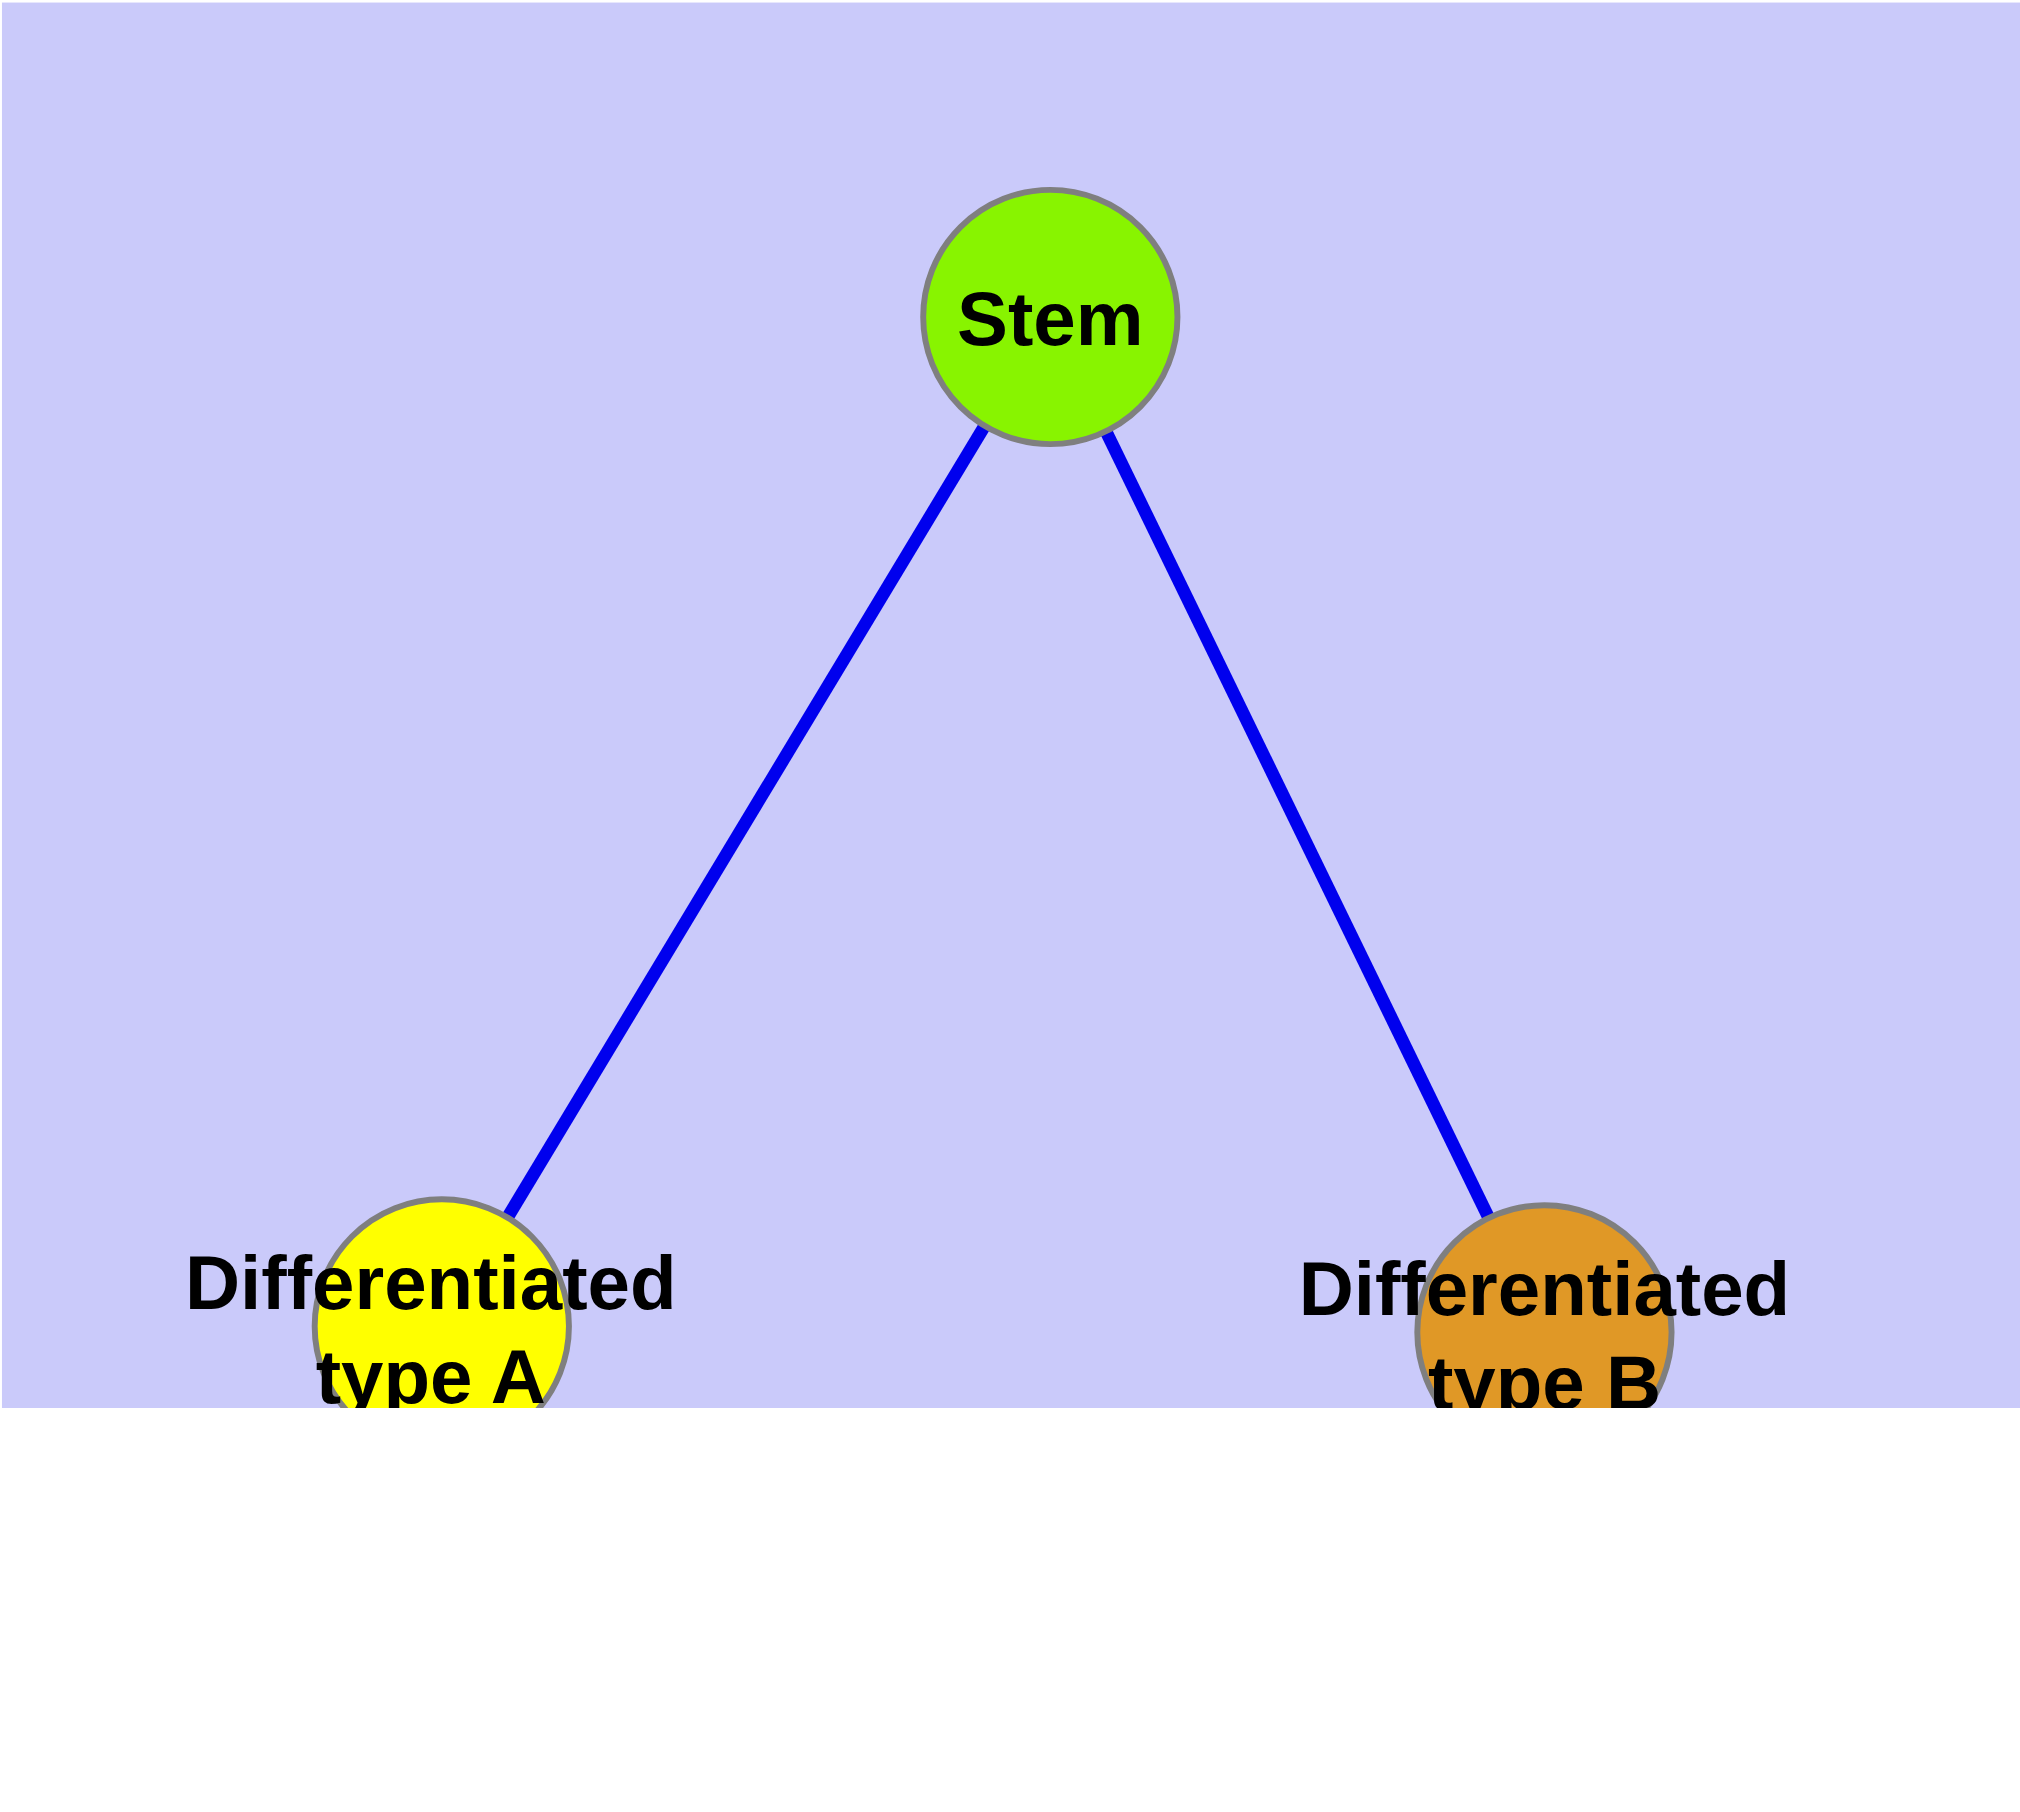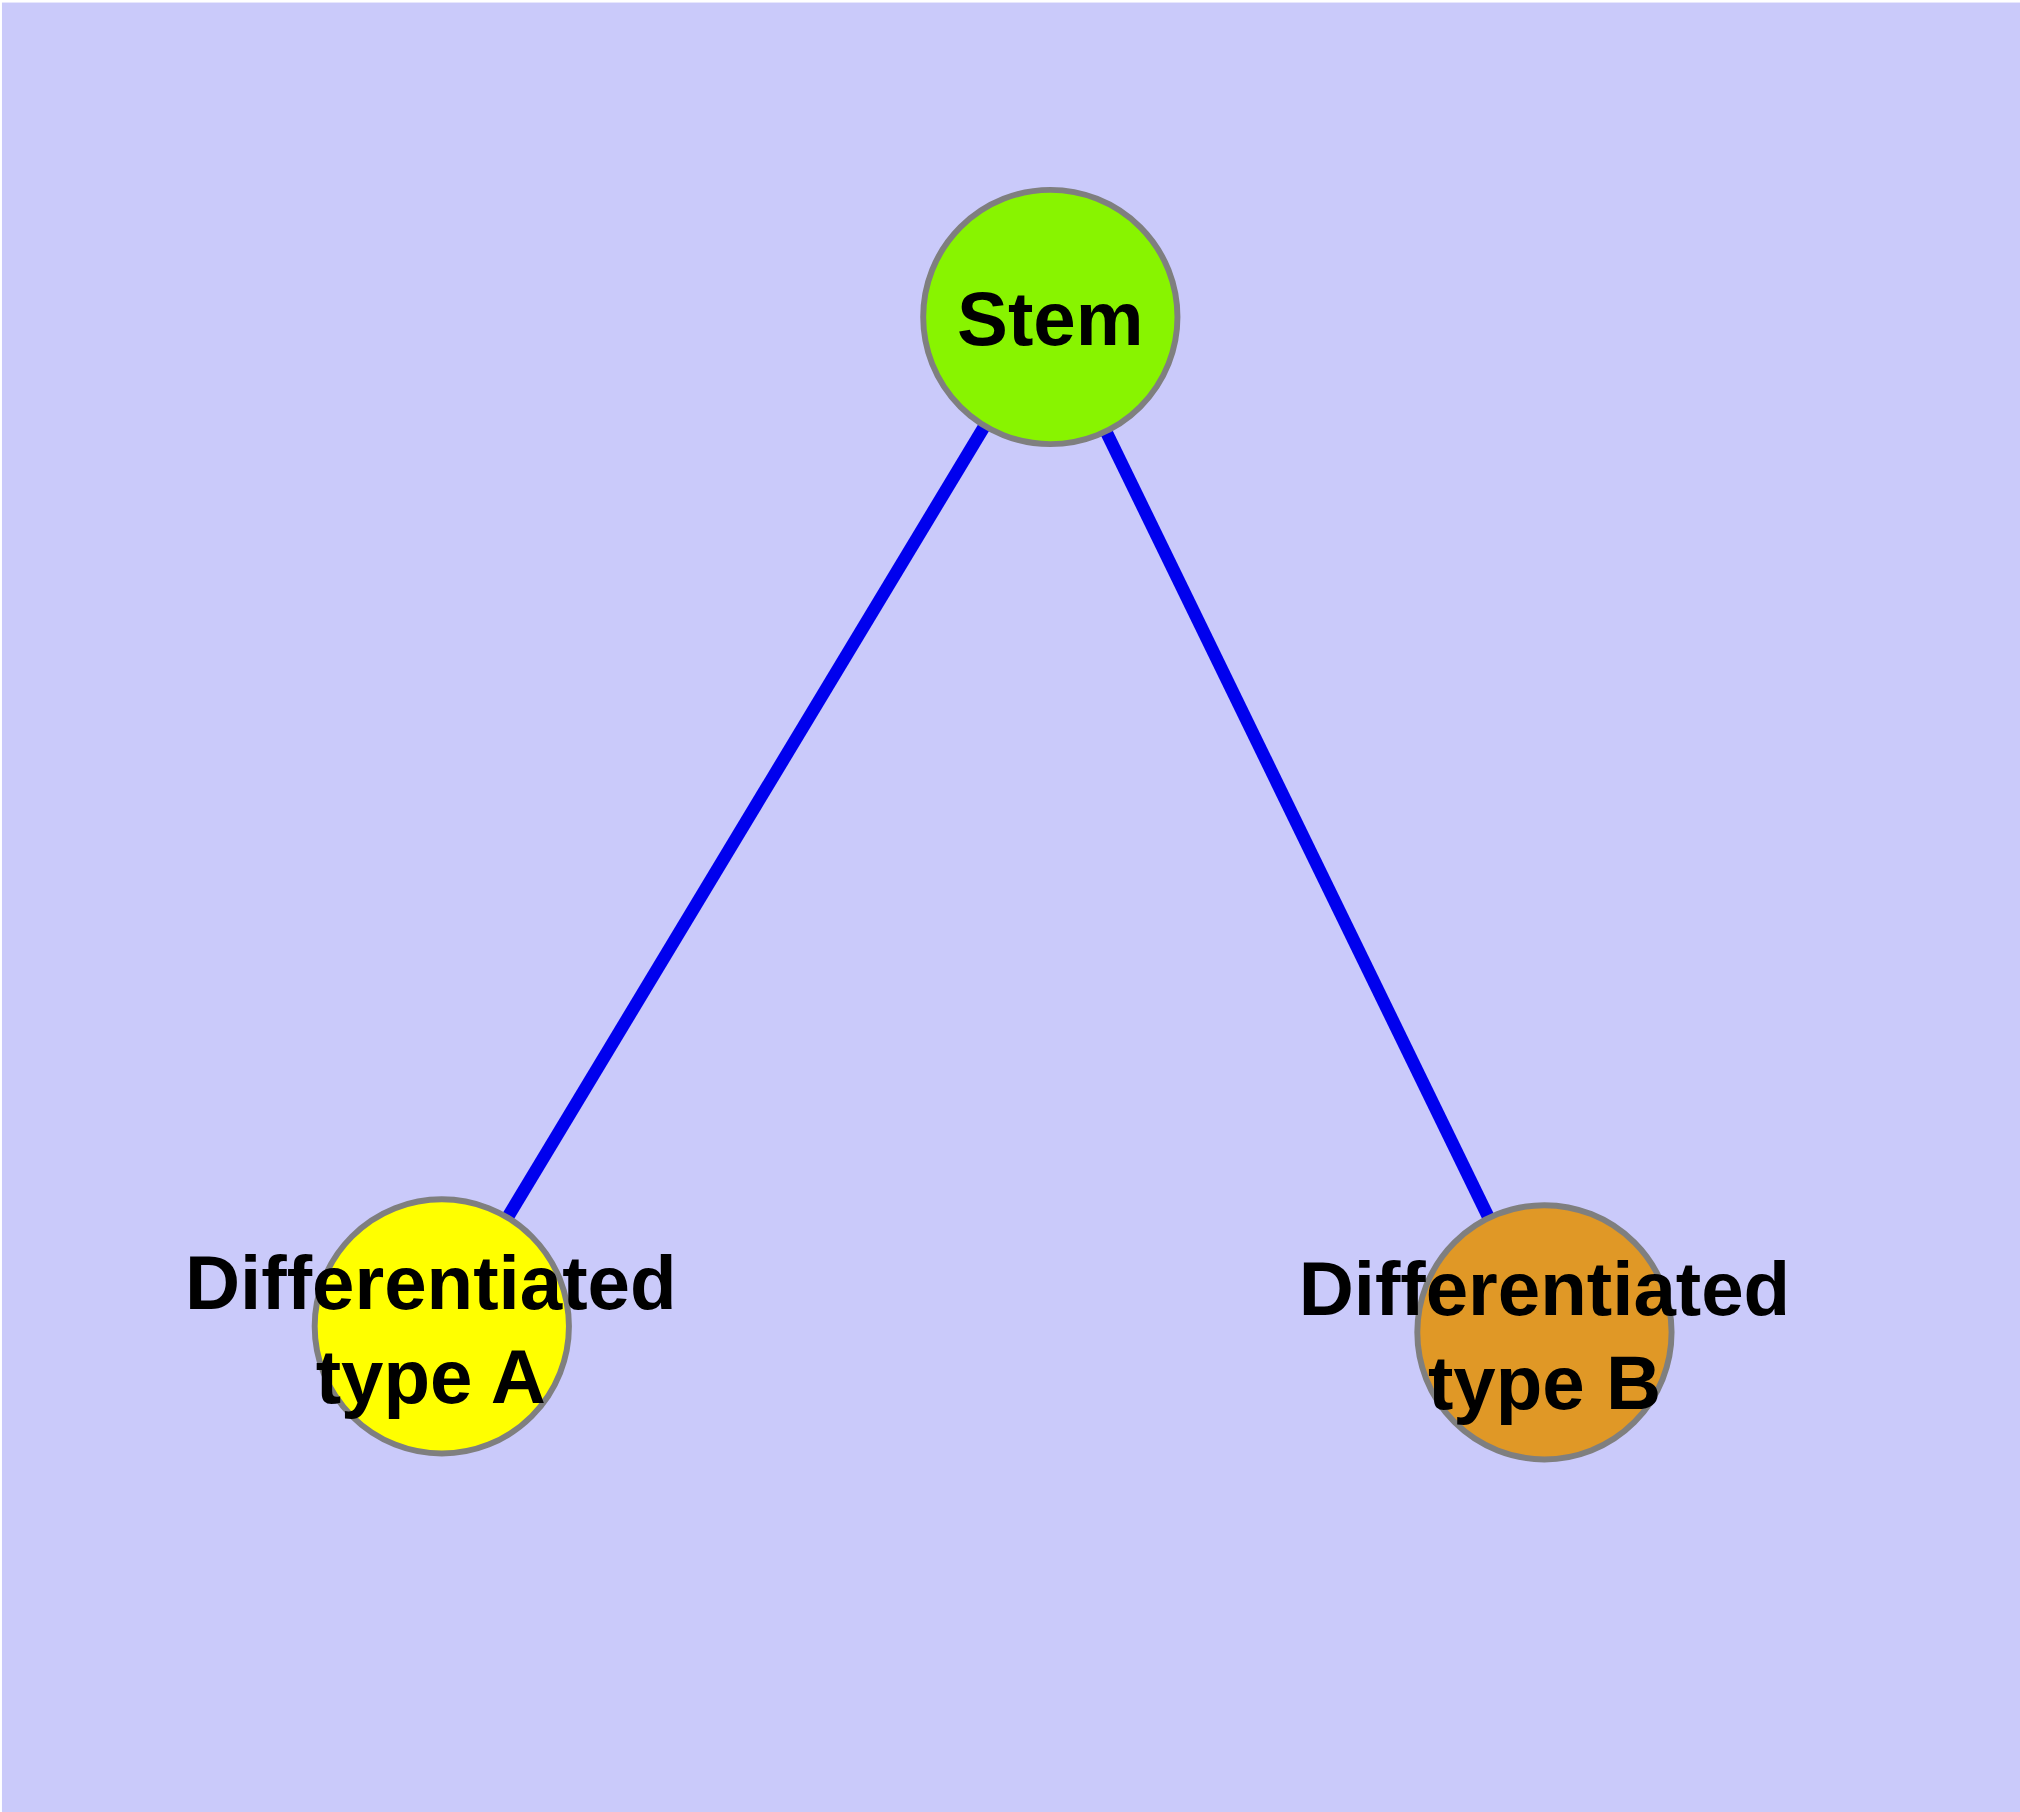--- a/index.html
+++ b/index.html
@@ -2,21 +2,21 @@
 <html style="font-size:13.6px"><head>
 <meta charset="utf-8">
 <style>
   html, body {
     margin: 0;
     padding: 0;
     background: #ffffff;
   }
   .canvas-wrap {
     width: 2021px;
-    height: 1812px;
+    height: 1408px;
     position: relative;
     background: #ffffff;
   }
   svg.diagram {
     display: block;
     width: 2021px;
     height: 1812px;
   }
   .node-label {
     font-family: "Liberation Sans", "DejaVu Sans", sans-serif;

